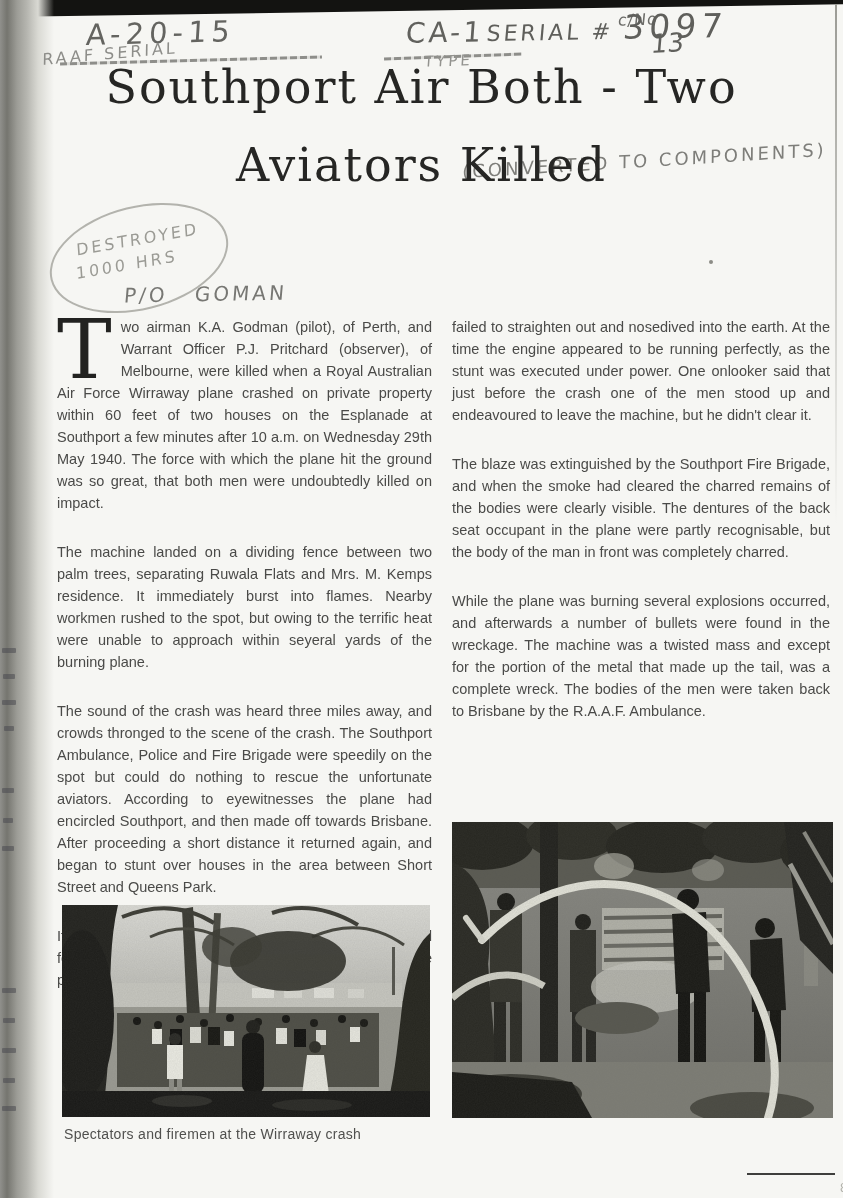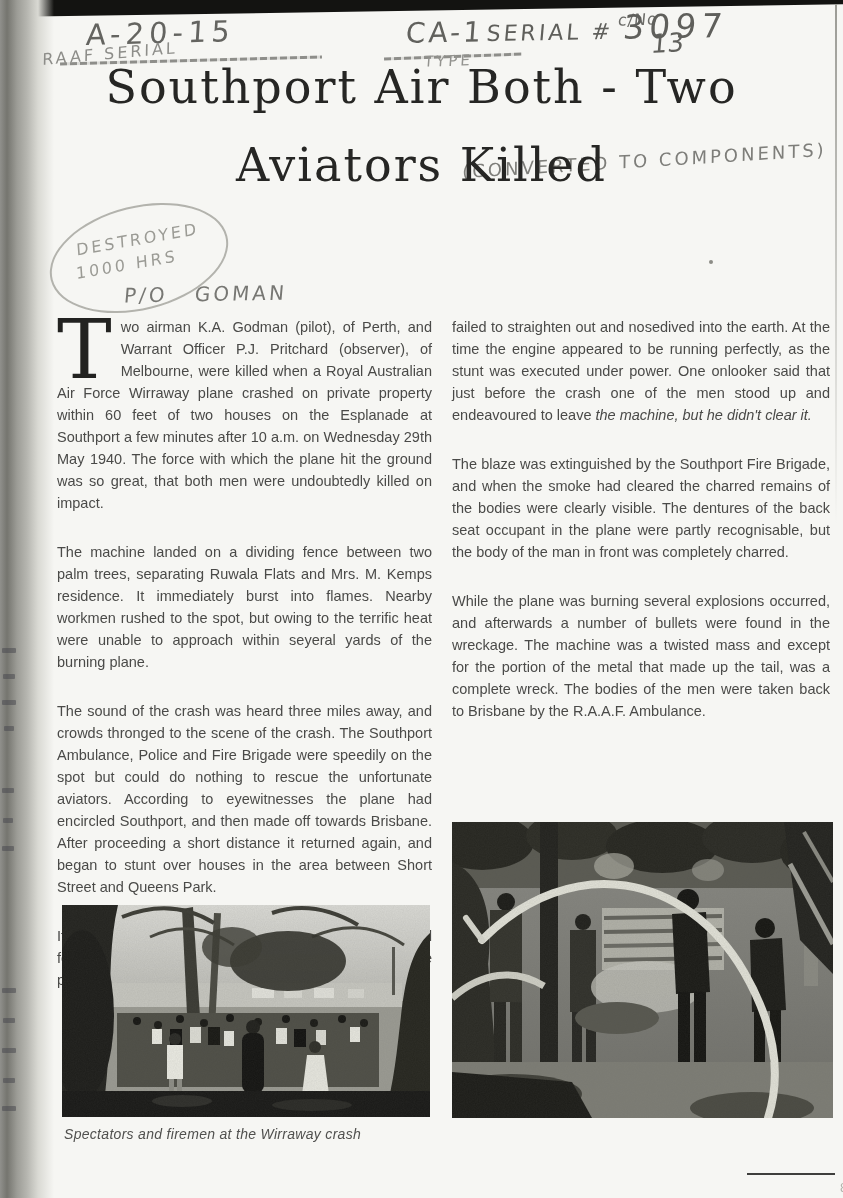--- a/index.html
+++ b/index.html
@@ -40,27 +40,27 @@
   .t1{top:62px;}
   .t2{top:112px;margin-top:28px;}
   
   .col{position:absolute;top:316px;font-size:14.5px;line-height:22px;text-align:justify;color:#4a4a48;}
   .colL{left:57px;width:375px;}
   .colR{left:452px;width:378px;}
   .col p{margin:0 0 27px 0;}
   .cont{text-align-last:justify;}
   .dropcap{float:left;font-family:"DejaVu Serif",serif;font-size:82px;line-height:60px;height:62px;
            margin:4px 9px 0 0;color:#222220;}
-  .ital{font-style:italic;margin-top:44px;}
+  .ital{margin-top:44px;}
   
   .photo{position:absolute;box-shadow:inset 0 0 0 1px rgba(40,40,36,.55);}
   .photo svg{display:block;width:100%;height:100%;}
   .photo1{left:62px;top:905px;width:368px;height:212px;}
   .photo2{left:452px;top:822px;width:381px;height:296px;}
-  .caption{position:absolute;left:64px;top:1126px;font-style:italic;font-size:14px;color:#50504e;letter-spacing:.3px;text-align:center;}
+  .caption{position:absolute;left:64px;top:1126px;font-size:14px;color:#50504e;letter-spacing:.3px;text-align:center;}
   .footer-rule{position:absolute;left:747px;top:1173px;width:88px;height:2px;background:#3e3e3c;}
   .pagenum{position:absolute;left:812px;top:1180px;font-size:13px;color:#b3b3ad;margin-left:28px;}
 </style>
 </head>
 <body>
 
 <div class="page">
 
   <div class="topbar"></div>
   <div class="gutter"></div>

